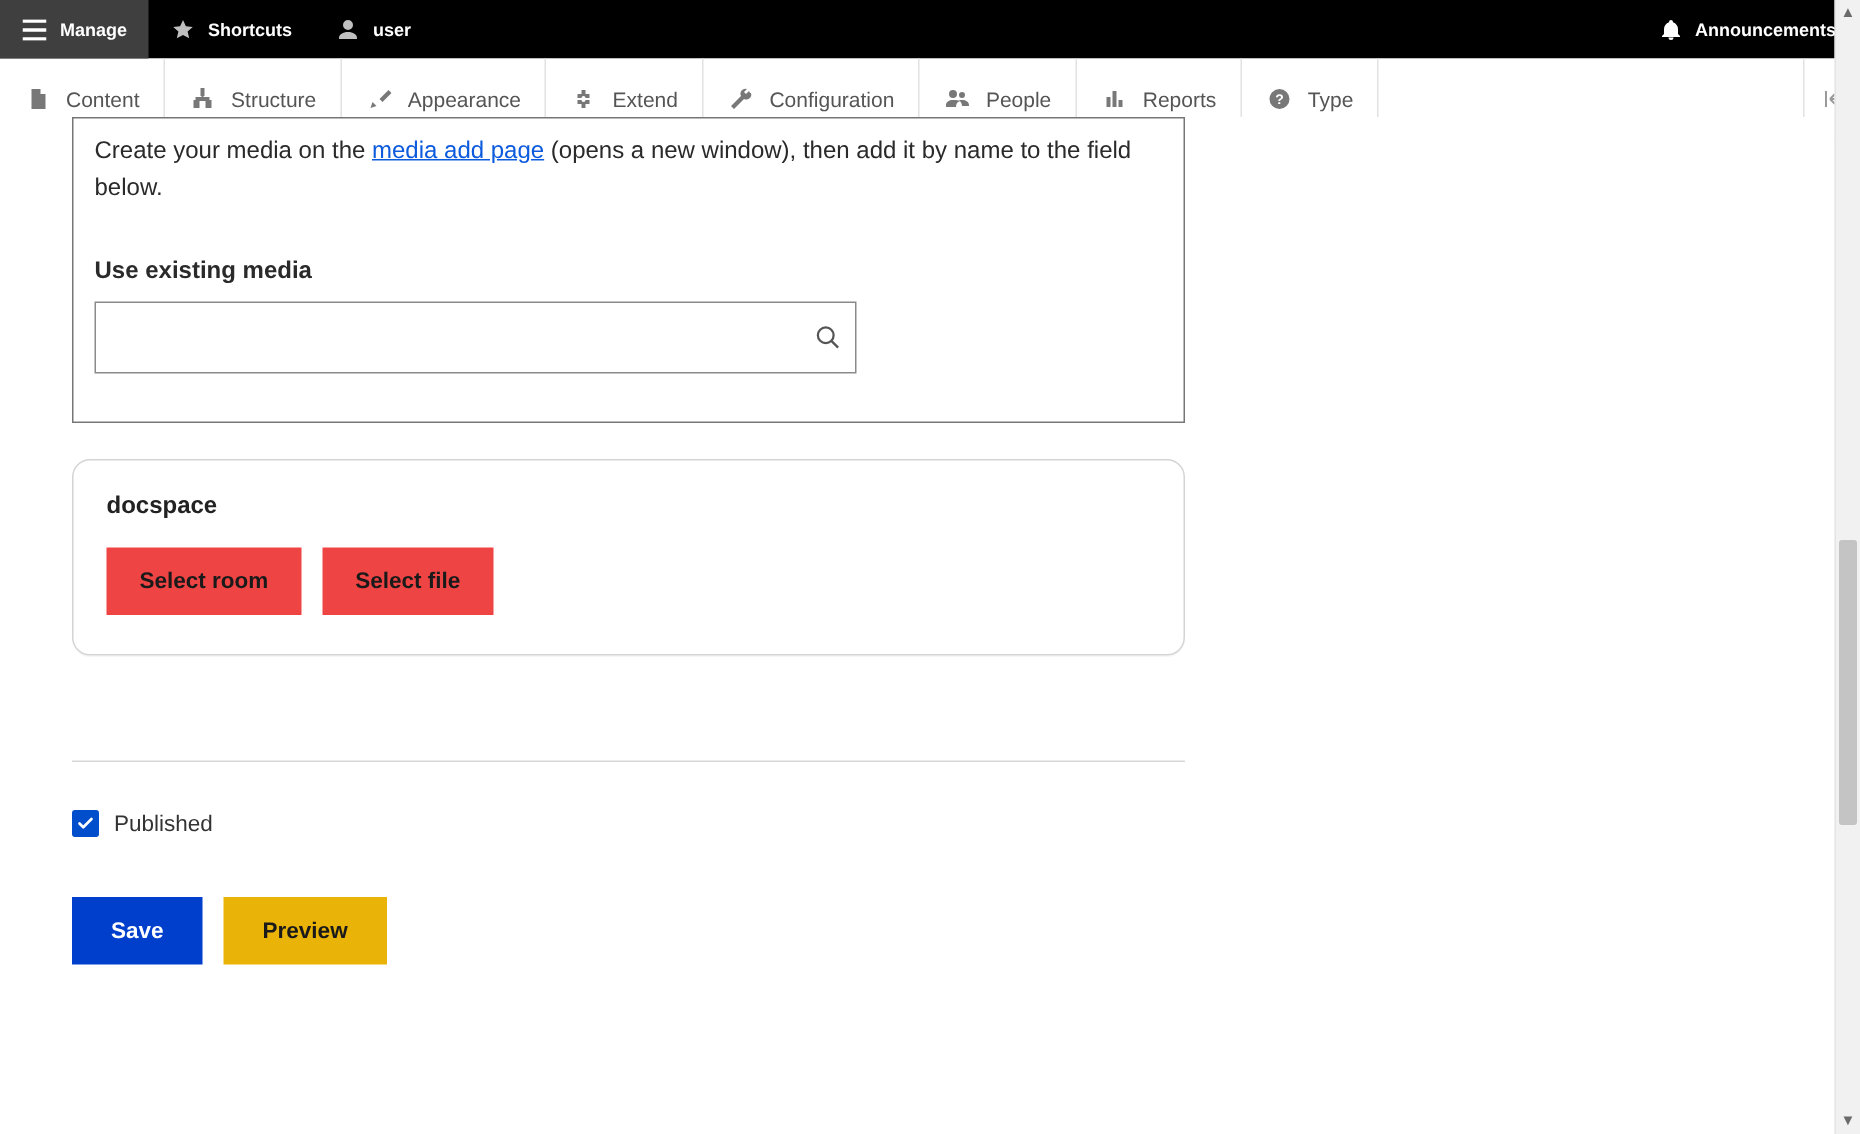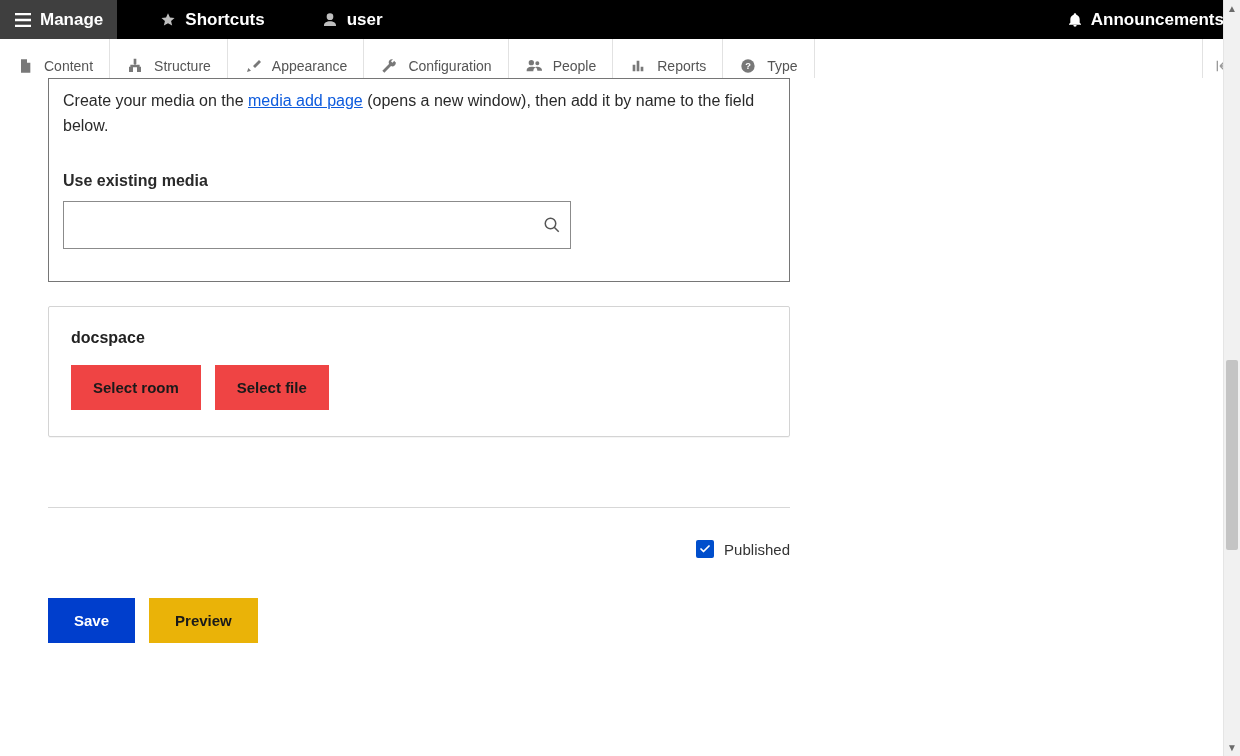--- a/index.html
+++ b/index.html
@@ -20,23 +20,22 @@
     background: #fff;
   }
 
   
   .toolbar-top {
     height: 39px;
     background: #000;
     display: flex;
     align-items: stretch;
     color: #fff;
-    font-size: 17px;
+    font-size: 12px;
     font-weight: 700;
-    gap: 28px;
   }
   .toolbar-top .tab {
     display: flex;
     align-items: center;
     padding: 0 14px;
     cursor: pointer;
   }
   .toolbar-top .tab.manage {
     background: #3f3f3f;
   }
@@ -123,21 +122,21 @@
     position:absolute; right:10px; top:50%; transform:translateY(-50%);
     color:#555; pointer-events:none;
   }
   .media-help { margin-top: 28px; font-size:16px; color:#2a2a2a;}
   .media-help em { font-style: italic; }
 
   
   .docspace-box {
     margin-top: 24px;
     border: 1px solid #d4d4d4;
-    border-radius: 2px;
+    border-radius: 12px;
     padding: 22px 22px 26px 22px;
     box-shadow: 0 1px 0 rgba(0,0,0,0.04);
   }
   .docspace-box .title { font-weight:700; font-size:16px; margin-bottom:18px; }
   .btn-grey {
     background:#ef4444;
     border:none;
     padding: 14px 22px;
     font-size:15px;
     font-weight:700;
@@ -151,21 +150,20 @@
     height:1px;
     background:#d7d7d7;
   }
 
   
   .published-row {
     margin-top: 32px;
     display:flex; align-items:center;
     font-size:15px;
     color:#333;
-    justify-content:flex-end;
   }
   .chk {
     width:18px; height:18px;
     background:#004ecc;
     border-radius:2px;
     margin-right:10px;
     display:inline-flex;align-items:center;justify-content:center;
     cursor:pointer;
   }
   .chk svg { stroke:#fff; }
@@ -278,20 +276,28 @@
       </span>
       <span>Structure</span>
     </div>
     <div class="item">
       <span class="icon">
         <svg width="16" height="16" viewBox="0 0 24 24">
             <path fill="#787878" d="M21 3l-9 9 3 3 9-9-3-3zM3 21l6-2-4-4-2 6z"></path>
           </svg>
       </span>
       <span>Appearance</span>
+    </div>
+    <div class="item">
+      <span class="icon">
+        <svg width="16" height="16" viewBox="0 0 24 24">
+            <path fill="#787878" d="M10 3h4v4h4v4h-4a2 2 0 00-4 0H6V7h4V3zM6 13h4a2 2 0 004 0h4v4h-4v4h-4v-4H6v-4z"></path>
+          </svg>
+      </span>
+      <span>Extend</span>
     </div>
     <div class="item">
       <span class="icon">
         <svg width="16" height="16" viewBox="0 0 24 24">
             <path fill="#787878" d="M22 6a5 5 0 01-7 6L5 22l-3-3L12 9a5 5 0 016-7l-3 3 2 2 3-3c.6.9 1 1.9 1 2z"></path>
           </svg>
       </span>
       <span>Configuration</span>
     </div>
     <div class="item">

